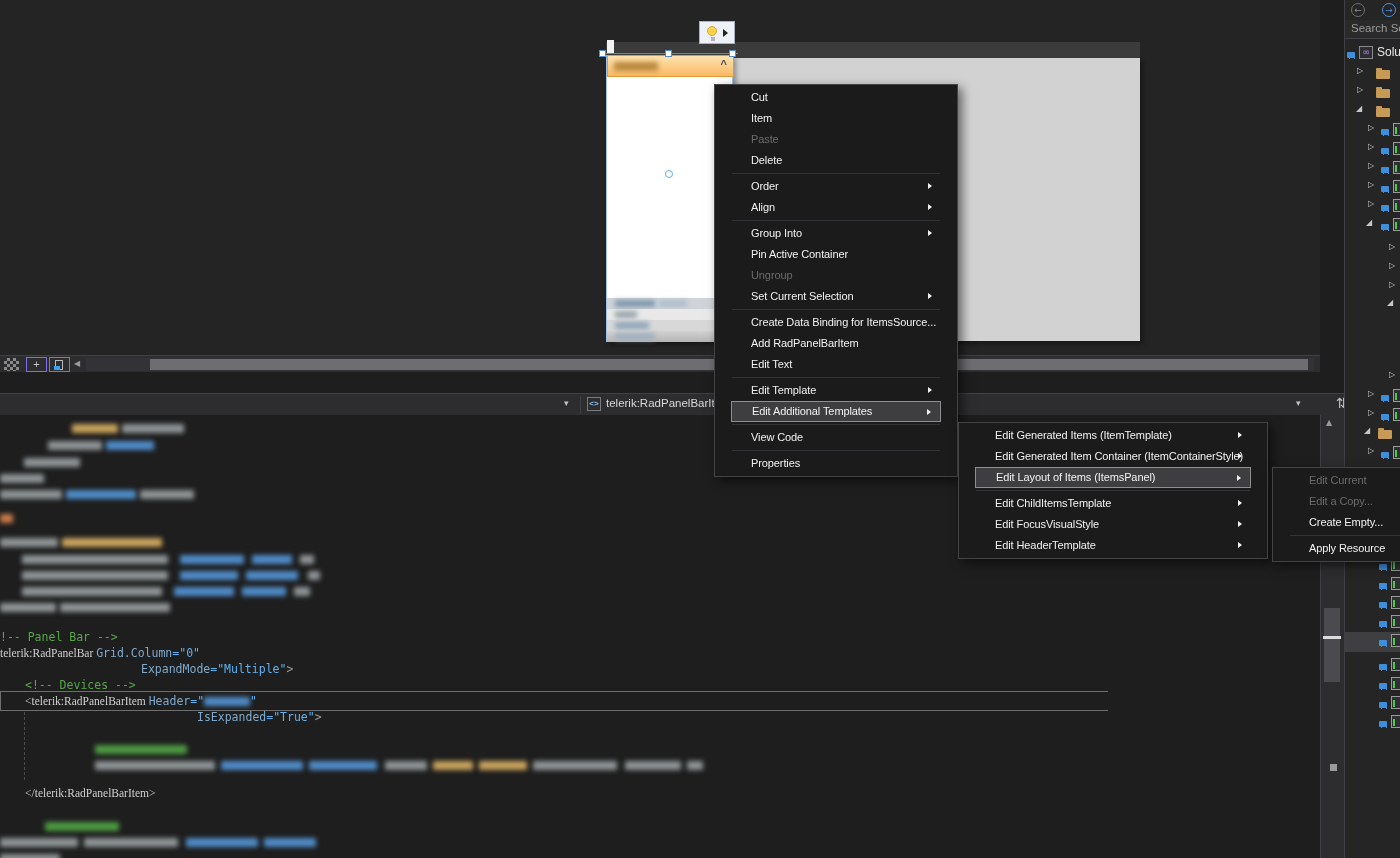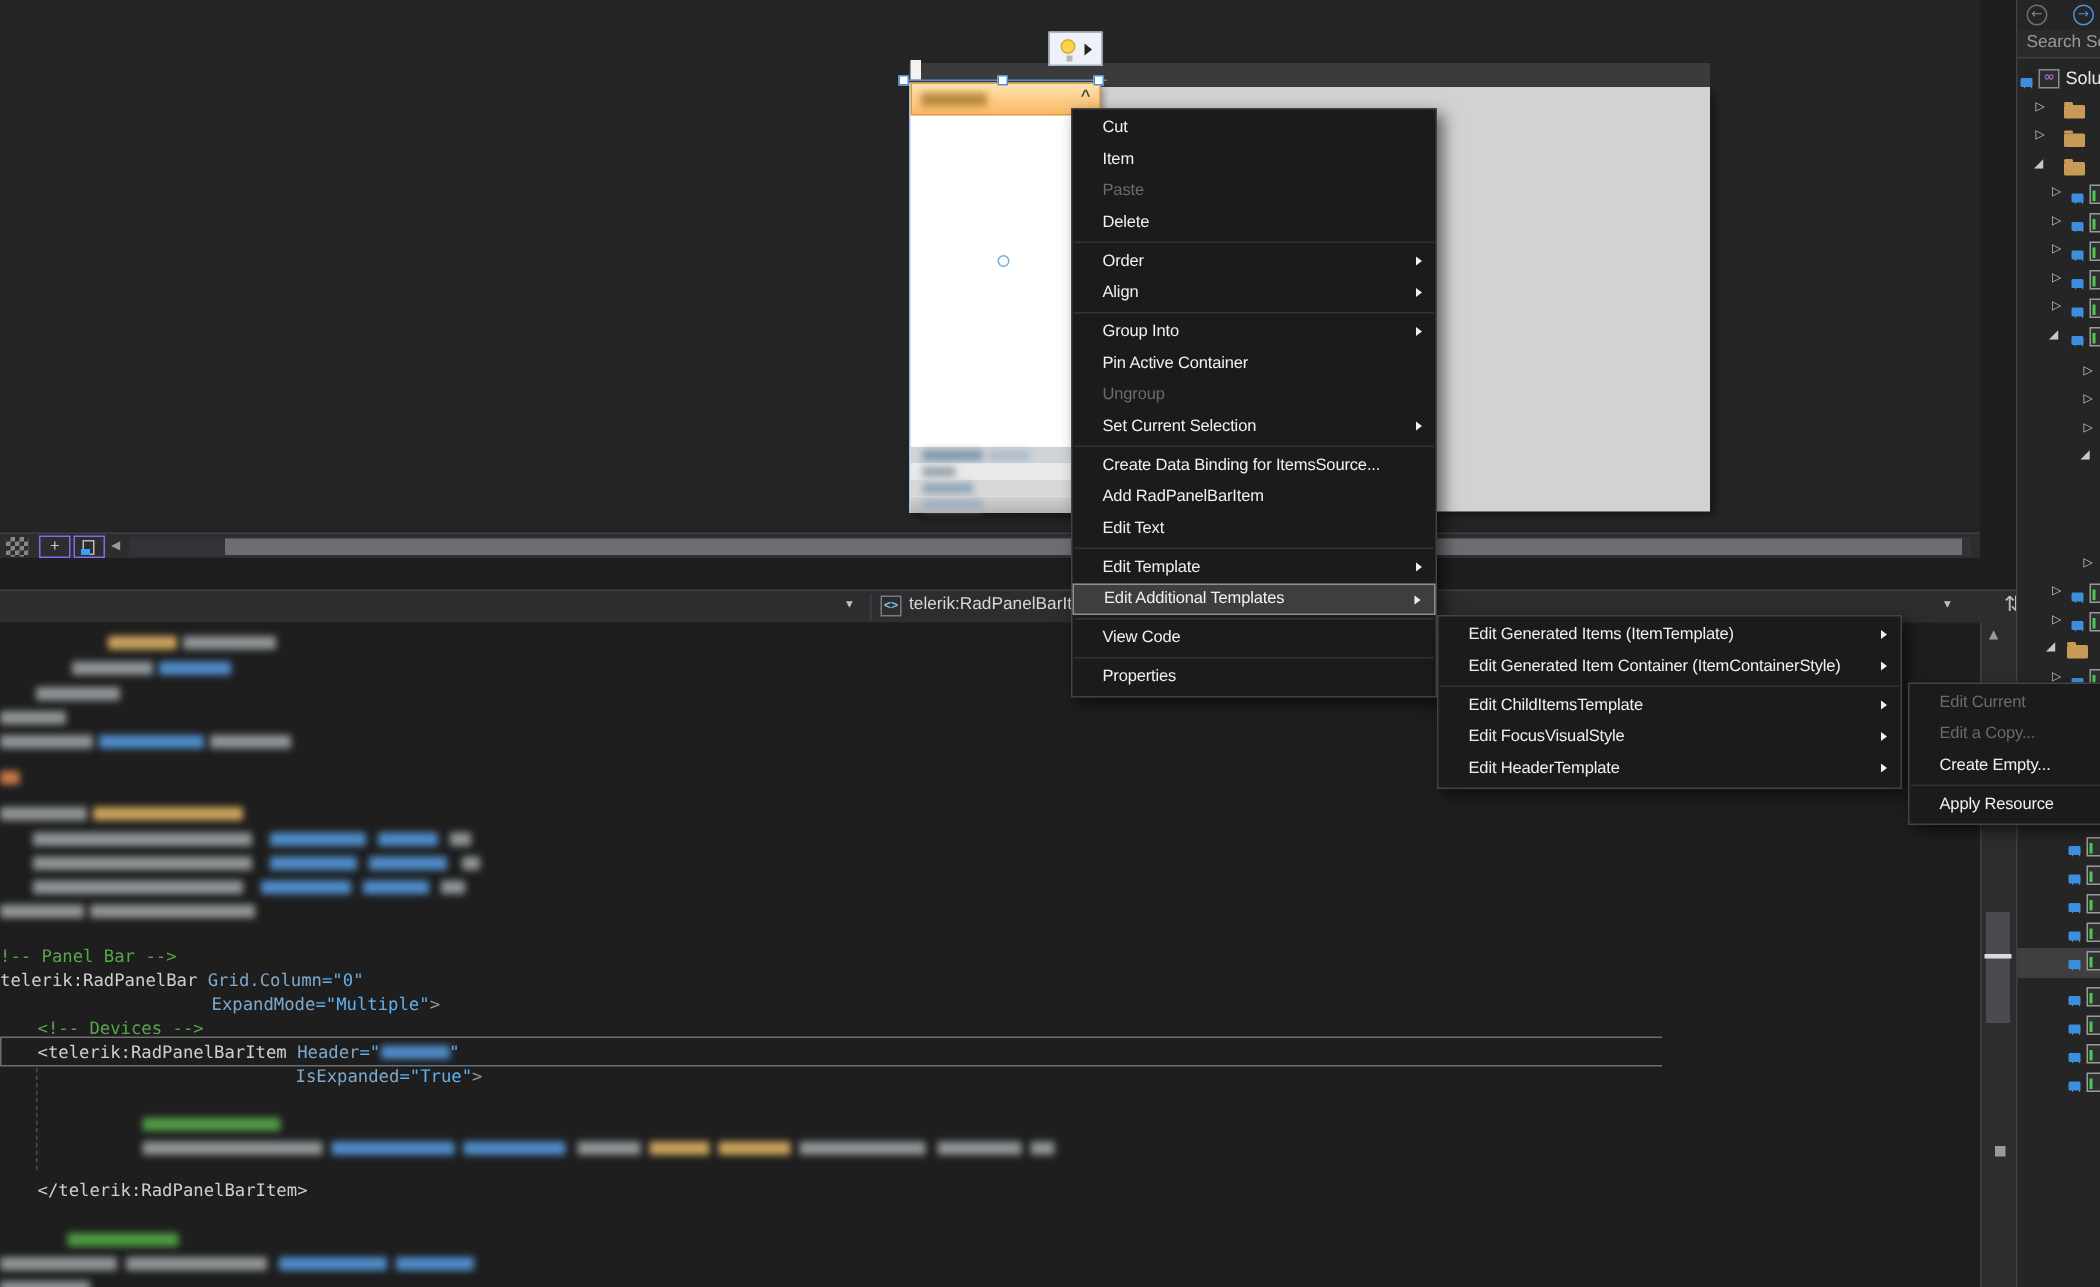--- a/index.html
+++ b/index.html
@@ -63,21 +63,21 @@
   .swapicon { position:absolute; left:1336px; top:1px; color:#c0c0c0; font-size:14px; font-family:"DejaVu Sans",sans-serif; }
 
   
   #editor { position:absolute; left:0; top:415px; width:1108px; height:443px; background:#1e1e1e; overflow:hidden; }
   .code-line { position:absolute; left:0; height:16px; line-height:16px; white-space:pre;
                font-family:"DejaVu Sans Mono", monospace; font-size:11.5px; }
   .sp { display:inline-block; height:1px; }
   .blur { display:inline-block; height:9px; filter:blur(2.4px); border-radius:1px; transform:translateY(1px); }
   .blur-gray { background:#8f9496; } .blur-blue { background:#4f8cc9; }
   .blur-tan { background:#c9a35c; } .blur-green { background:#4e9a43; } .blur-orange { background:#c97a4a; }
-  .tok-tag { color:#cfcfcf; } .tok-attr { color:#7fa9cc; } .tok-val { color:#5fb2f0; }
+  .tok-tag { color:#cfcfcf;font-family:Liberation Serif, serif; } .tok-attr { color:#7fa9cc; } .tok-val { color:#5fb2f0; }
   .tok-com { color:#57a64a; } .tok-delim { color:#9a9a9a; }
   .code-selbox { position:absolute; left:0; top:276px; width:1319px; height:20px; border:1px solid #6e6e6e; }
   .indent-guide { position:absolute; left:24px; top:297px; height:68px; border-left:1px dashed #4a4a4a; }
 
   
   #vscroll2 { position:absolute; left:1320px; top:415px; width:24px; height:443px; background:#2d2d30; border-left:1px solid #3f3f46; }
   #vscroll2 .arr { position:absolute; left:5px; top:3px; font-size:8px; color:#9a9a9a; font-family:"DejaVu Sans",sans-serif; }
   .vthumb { position:absolute; left:3px; top:193px; width:16px; height:74px; background:#4a4a4f; }
   .vline { position:absolute; left:2px; top:221px; width:18px; height:3px; background:#dcdcdc; }
   .vmark { position:absolute; left:9px; top:349px; width:7px; height:7px; background:#9a9a9a; }
@@ -95,23 +95,23 @@
   .i-tri { color:#c8c8c8; font-size:8px; font-family:"DejaVu Sans",sans-serif; }
   .i-lock { width:8px; height:6px; background:#3e8ede; border-radius:1px; margin-top:6px; }
   .i-lock::before { content:""; position:absolute; left:2px; top:2px; width:4px; height:4px; border:1.5px solid #3e8ede; border-bottom:none; border-radius:2px 2px 0 0; }
   .i-folder { width:14px; height:9px; background:#c79b55; border-radius:1px; margin-top:4px; }
   .i-folder::before { content:""; position:absolute; top:-2px; left:0; width:6px; height:2px; background:#c79b55; border-radius:1px 1px 0 0; }
   .i-file { width:10px; height:13px; background:#2f3032; border:1px solid #9a9a9a; }
   .i-file::before { content:""; position:absolute; left:1px; top:3px; width:2px; height:7px; background:#4ec94e; }
   .i-vs { width:14px; height:13px; border:1px solid #8a8a8a; background:#2d2d30; color:#9b6bc9; font-weight:bold; font-size:9px; text-align:center; line-height:11px; font-family:"DejaVu Sans",sans-serif; }
 
   
-  .menu { position:absolute; background:#1b1b1c; border:1px solid #434346; padding:2px 0;
+  .menu { position:absolute; background:#1b1b1c; border:1px solid #434346; padding:2px 16px;
           box-shadow:4px 4px 10px rgba(0,0,0,.55); z-index:30; color:#f1f1f1;
-          font-size:11px; letter-spacing:-0.1px; }
+          font-size:11px; letter-spacing:-0.1px;margin-top:12px; }
   .menu-item { position:relative; height:21px; line-height:21px; padding:0 24px 0 20px; white-space:nowrap; }
   .menu-item.hl { background:#3e3e40; border:1px solid #8f8f91; line-height:19px; }
   .menu-item.dis { color:#6b6b6b; }
   .menu-sep { height:1px; background:#333337; margin:2px 1px; }
   .menu-arrow { position:absolute; right:9px; top:7px; width:0; height:0;
                 border-left:4px solid #f1f1f1; border-top:3.5px solid transparent; border-bottom:3.5px solid transparent; }
   #menu-main { left:714px; top:72px; width:244px; }
   #menu-templates { left:958px; top:410px; width:310px; }
   #menu-itemspanel { left:1272px; top:455px; width:170px; }
 </style>
@@ -362,20 +362,21 @@
       <div class="menu-item"><span>Edit Template</span><span class="menu-arrow"></span></div>
       <div class="menu-item hl"><span>Edit Additional Templates</span><span class="menu-arrow"></span></div>
       <div class="menu-sep"></div>
       <div class="menu-item"><span>View Code</span></div>
       <div class="menu-sep"></div>
       <div class="menu-item"><span>Properties</span></div>
     </div>
   <div id="menu-templates" class="menu">
       <div class="menu-item"><span>Edit Generated Items (ItemTemplate)</span><span class="menu-arrow"></span></div>
       <div class="menu-item"><span>Edit Generated Item Container (ItemContainerStyle)</span><span class="menu-arrow"></span></div>
+      <div class="menu-item hl"><span>Edit Layout of Items (ItemsPanel)</span><span class="menu-arrow"></span></div>
       <div class="menu-sep"></div>
       <div class="menu-item"><span>Edit ChildItemsTemplate</span><span class="menu-arrow"></span></div>
       <div class="menu-item"><span>Edit FocusVisualStyle</span><span class="menu-arrow"></span></div>
       <div class="menu-item"><span>Edit HeaderTemplate</span><span class="menu-arrow"></span></div>
     </div>
   <div id="menu-itemspanel" class="menu">
       <div class="menu-item dis"><span>Edit Current</span></div>
       <div class="menu-item dis"><span>Edit a Copy...</span></div>
       <div class="menu-item"><span>Create Empty...</span></div>
       <div class="menu-sep"></div>

